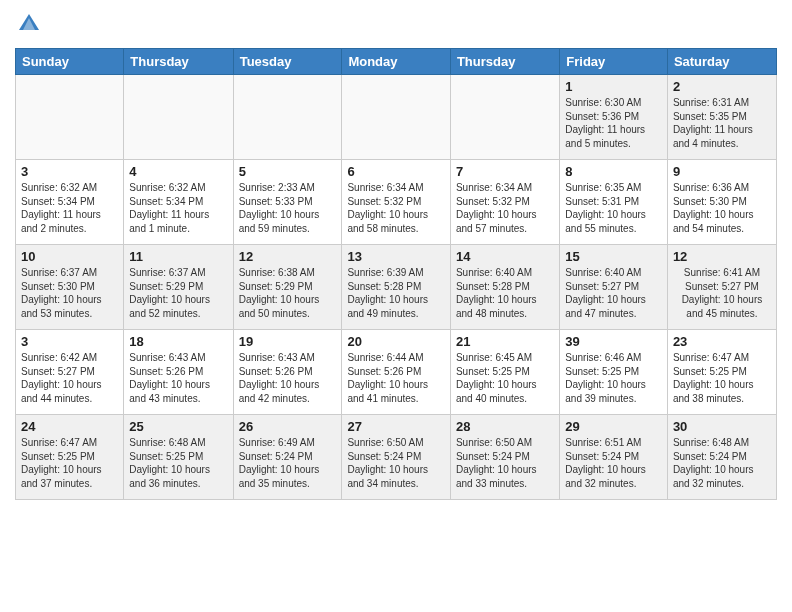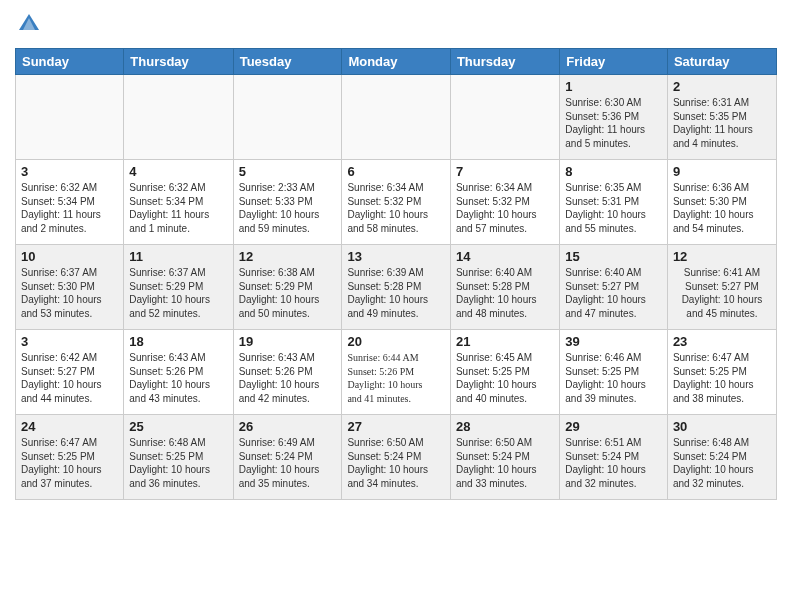--- a/index.html
+++ b/index.html
@@ -278,21 +278,21 @@
           </td>
           <td>
             <span class="day-number">19</span>
             <div class="day-info" style="white-space: pre-line;">Sunrise: 6:43 AM
 Sunset: 5:26 PM
 Daylight: 10 hours
 and 42 minutes.</div>
           </td>
           <td>
             <span class="day-number">20</span>
-            <div class="day-info" style="white-space: pre-line; font-family: Liberation Serif, serif;">Sunrise: 6:44 AM
+            <div class="day-info" style="white-space: pre-line;">Sunrise: 6:44 AM
 Sunset: 5:26 PM
 Daylight: 10 hours
 and 41 minutes.</div>
           </td>
           <td>
             <span class="day-number">21</span>
             <div class="day-info" style="white-space: pre-line;">Sunrise: 6:45 AM
 Sunset: 5:25 PM
 Daylight: 10 hours
 and 40 minutes.</div>

